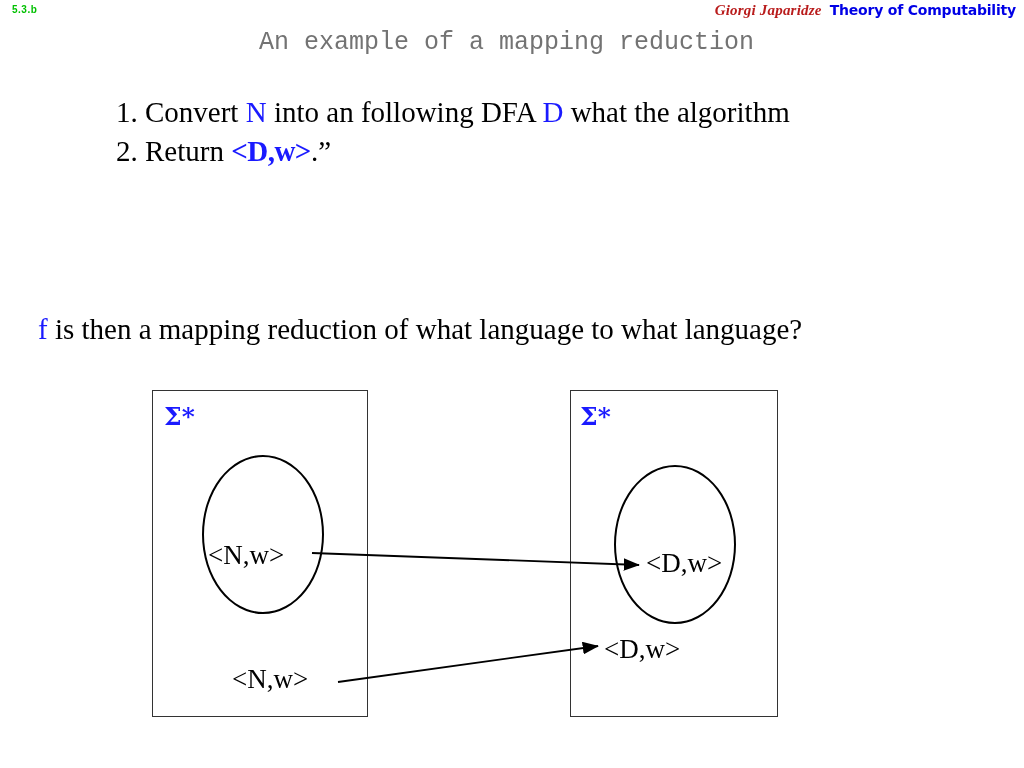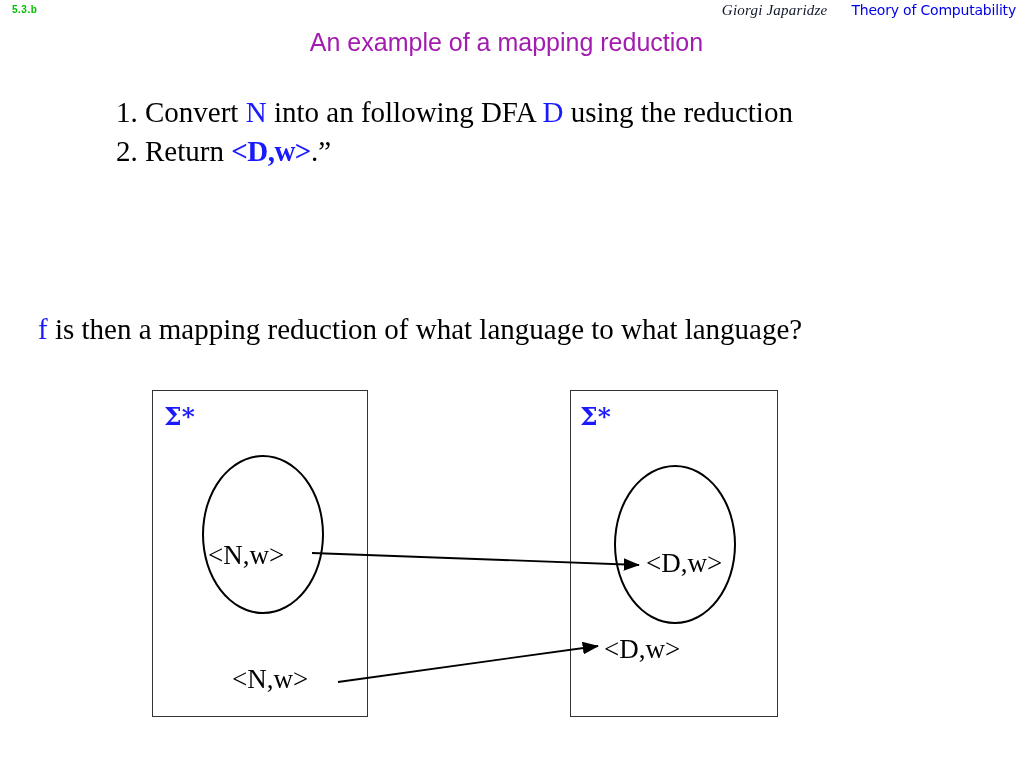--- a/index.html
+++ b/index.html
@@ -29,43 +29,43 @@
   #header-credit {
     position: absolute;
     right: 8px;
     top: 2px;
     white-space: nowrap;
     line-height: 1;
   }
   #author-name {
     font-family: "Liberation Serif", "DejaVu Serif", serif;
     font-style: italic;
-    font-weight: 400;
+    font-weight: 700;
     font-size: 15px;
-    color: #0f172a;
+    color: #b91c1c;
     letter-spacing: 0.2px;
   }
   #course-title {
     font-family: "DejaVu Sans", "Liberation Sans", sans-serif;
-    font-weight: 400;
+    font-weight: 700;
     font-size: 14px;
     color: #0000e6;
     letter-spacing: -0.2px;
-    margin-left: 24px;
+    margin-left: 8px;
   }
 
   #slide-title {
     position: absolute;
     top: 28px;
     left: 0;
     width: 1013px;
     text-align: center;
     font-size: 25px;
-    color: #a21caf;
-    font-family: Liberation Sans, sans-serif;
+    color: #737373;
+    font-family: Liberation Mono, monospace;
   }
 
   
   #body-text {
     position: absolute;
     left: 44px;
     top: 93px;
     width: 950px;
     font-size: 29px;
     line-height: 39px;
@@ -147,21 +147,21 @@
 <div id="header-credit">
   <span id="author-name">Giorgi Japaridze</span><span id="course-title">Theory of Computability</span>
 </div>
 
 <div id="slide-title">An example of a mapping reduction</div>
 
 <div id="body-text">
 
 
 
-  <div class="txt-line indent-1"><span>1. </span><span>Convert </span><span class="blue">N</span><span> into an following DFA  </span><span class="blue">D</span><span> using the reduction</span></div>
+  <div class="txt-line indent-1"><span>1. </span><span>Convert </span><span class="blue">N</span><span> into an following DFA  </span><span class="blue">D</span><span> what the algorithm</span></div>
 
 
   <div class="txt-line indent-1"><span>2. </span><span>Return </span><span class="blue-b">&lt;D,w&gt;</span><span>.”</span></div>
 
 </div>
 
 <div id="question-line"><span class="blue">f</span><span> is then a mapping reduction of what language to what language?</span></div>
 
 <div id="diagram">
 

